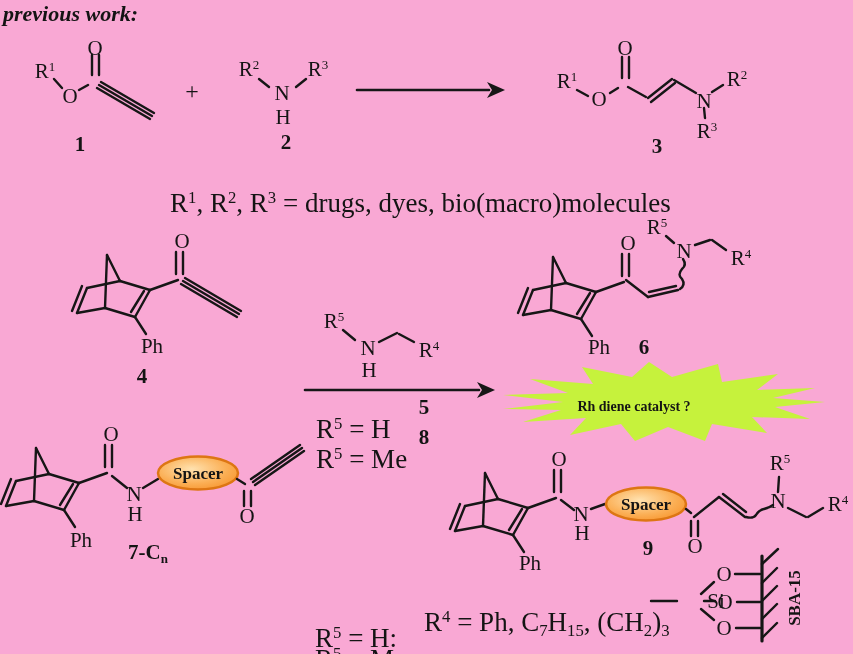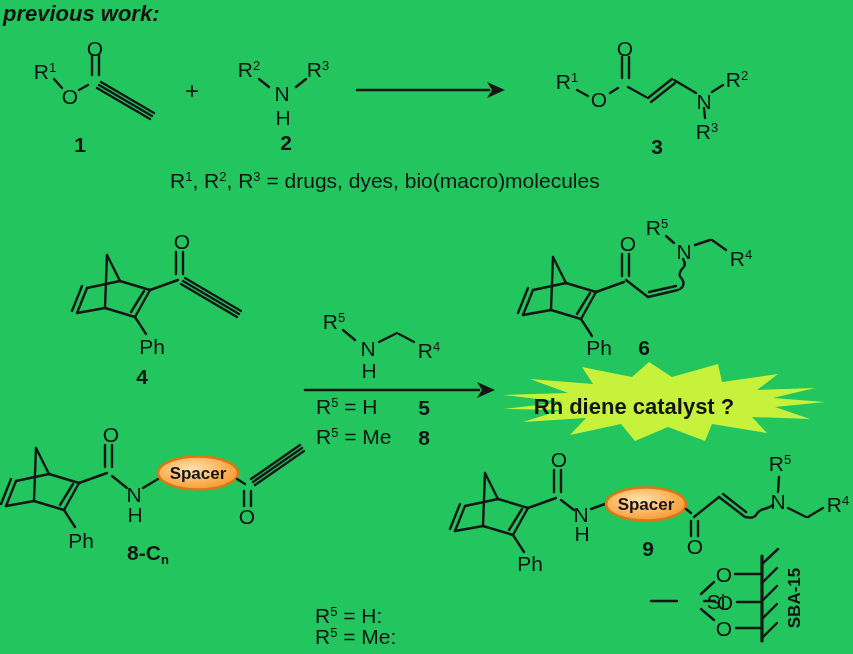--- a/index.html
+++ b/index.html
@@ -1,20 +1,20 @@
 <!DOCTYPE html>
 <html><head>
 <meta charset="utf-8">
 <style>
   html,body{margin:0;padding:0;background:#fff;}
-  .stage{position:relative;width:853px;height:654px;background:#22c55e;overflow:hidden;
-         font-family:Liberation Sans, sans-serif;color:#141414;}
+  .stage{position:relative;width:853px;height:654px;background:#f9a8d4;overflow:hidden;
+         font-family:Liberation Serif, serif;color:#141414;}
   svg.scheme{position:absolute;left:0;top:0;}
   .lbl{position:absolute;transform:translate(-50%,-50%);font-size:21px;line-height:1;white-space:nowrap;}
-  .txt{position:absolute;font-size:21px;line-height:1.1;white-space:nowrap;}
+  .txt{position:absolute;font-size:27px;line-height:1.1;white-space:nowrap;margin-top:20px;}
   .bold{font-weight:700;}
   .heading{position:absolute;font-size:22px;font-weight:700;font-style:italic;line-height:1.1;white-space:nowrap;}
   .sup{font-size:62%;position:relative;top:-0.55em;}
   .sub{font-size:62%;position:relative;top:0.3em;}
   .small{font-size:17px;}
   .rot{transform:translate(-50%,-50%) rotate(-90deg);}
   .plus{font-size:24px;}
 </style>
 </head>
 <body>
@@ -194,49 +194,52 @@
   <div class="lbl" style="left:334px;top:321px"><span>R</span><span class="sup">5</span></div>
   <div class="lbl" style="left:368px;top:348px">N</div>
   <div class="lbl" style="left:369px;top:370px">H</div>
   <div class="lbl" style="left:429px;top:350px"><span>R</span><span class="sup">4</span></div>
 
   <div class="txt" style="left:316px;top:395px"><span>R</span><span class="sup">5</span><span> = H</span></div>
   <div class="lbl bold" style="left:424px;top:407px">5</div>
   <div class="txt" style="left:316px;top:425px"><span>R</span><span class="sup">5</span><span> = Me</span></div>
   <div class="lbl bold" style="left:424px;top:437px">8</div>
 
-  <div class="lbl bold" style="left:634px;top:407px;font-size:22px">Rh diene catalyst ?</div>
+  <div class="lbl bold" style="left:634px;top:407px;font-size:14px">Rh diene catalyst ?</div>
 
   <div class="lbl" style="left:628px;top:243px">O</div>
   <div class="lbl" style="left:657px;top:227px"><span>R</span><span class="sup">5</span></div>
   <div class="lbl" style="left:684px;top:251px">N</div>
   <div class="lbl" style="left:741px;top:258px"><span>R</span><span class="sup">4</span></div>
   <div class="lbl" style="left:599px;top:347px">Ph</div>
   <div class="lbl bold" style="left:644px;top:347px">6</div>
 
   <div class="lbl" style="left:111px;top:434px">O</div>
   <div class="lbl" style="left:134px;top:494px">N</div>
   <div class="lbl" style="left:135px;top:514px">H</div>
   <div class="lbl bold small" style="left:198px;top:473px">Spacer</div>
   <div class="lbl" style="left:247px;top:516px">O</div>
   <div class="lbl" style="left:81px;top:540px">Ph</div>
-  <div class="lbl bold" style="left:148px;top:552px"><span>8-C</span><span class="sub">n</span></div>
+  <div class="lbl bold" style="left:148px;top:552px"><span>7-C</span><span class="sub">n</span></div>
 
   <div class="lbl" style="left:559px;top:459px">O</div>
   <div class="lbl" style="left:581px;top:514px">N</div>
   <div class="lbl" style="left:582px;top:533px">H</div>
   <div class="lbl bold small" style="left:646px;top:504px">Spacer</div>
   <div class="lbl" style="left:695px;top:546px">O</div>
   <div class="lbl" style="left:780px;top:463px"><span>R</span><span class="sup">5</span></div>
   <div class="lbl" style="left:778px;top:501px">N</div>
   <div class="lbl" style="left:838px;top:504px"><span>R</span><span class="sup">4</span></div>
   <div class="lbl" style="left:530px;top:563px">Ph</div>
   <div class="lbl bold" style="left:648px;top:548px">9</div>
 
   <div class="txt" style="left:315px;top:604px"><span>R</span><span class="sup">5</span><span> = H:</span></div>
+  <div class="txt" style="left:424px;top:588px">
+    <span>R</span><span class="sup">4</span><span> = Ph, C</span><span class="sub">7</span><span>H</span><span class="sub">15</span><span>, (CH</span><span class="sub">2</span><span>)</span><span class="sub">3</span>
+  </div>
   <div class="lbl" style="left:716px;top:601px">Si</div>
   <div class="lbl" style="left:724px;top:574px">O</div>
   <div class="lbl" style="left:725px;top:602px">O</div>
   <div class="lbl" style="left:724px;top:628px">O</div>
   <div class="lbl bold small rot" style="left:794px;top:598px">SBA-15</div>
 
   <div class="txt" style="left:315px;top:625px"><span>R</span><span class="sup">5</span><span> = Me:</span></div>
 
 </div>
 

